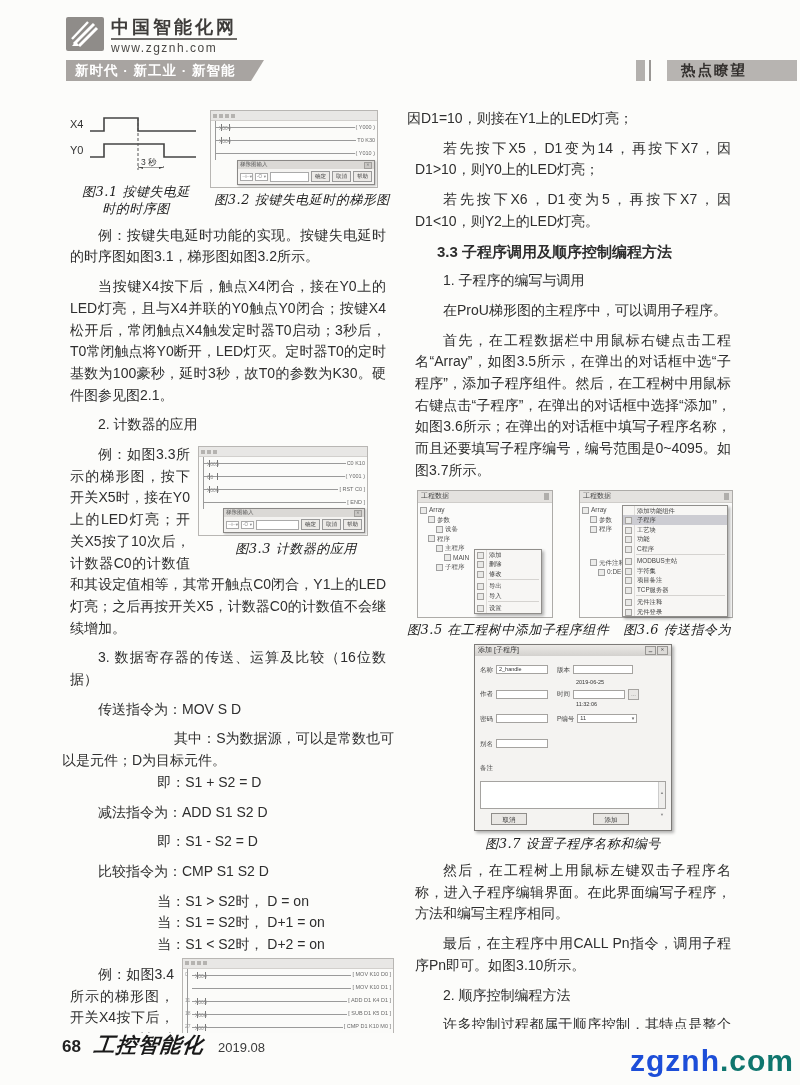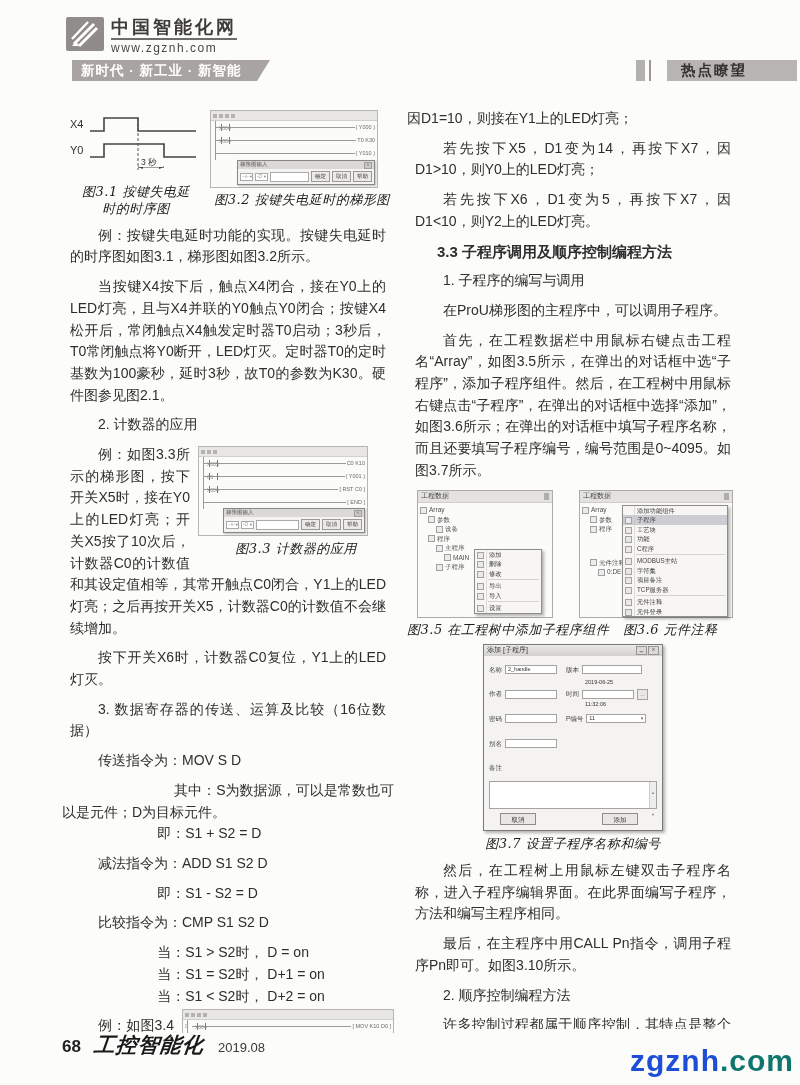--- a/index.html
+++ b/index.html
@@ -4,21 +4,21 @@
 <style>
   html,body{margin:0;padding:0;}
   body{width:800px;height:1085px;position:relative;background:#fcfcfa;overflow:hidden;
        font-family:"Liberation Sans","DejaVu Sans",sans-serif;color:#2e2e2e;}
   
   .logo-block{position:absolute;left:66px;top:17px;display:flex;gap:7px;align-items:flex-start;}
   .logo-text{display:flex;flex-direction:column;}
   .logo-title{font-size:18px;font-weight:bold;letter-spacing:3px;color:#3e3c3a;line-height:20px;}
   .logo-rule{height:2px;background:#6f6d6a;margin:1px 0 1px 0;}
   .logo-url{font-size:12px;letter-spacing:1.5px;color:#4a4845;line-height:14px;}
-  .banner-left{position:absolute;left:72px;top:60px;width:198px;height:21px;background:#a8a4a1;
+  .banner-left{position:absolute;left:66px;top:60px;width:198px;height:21px;background:#a8a4a1;
        clip-path:polygon(0 0,100% 0,calc(100% - 13px) 100%,0 100%);
        color:#fff;font-size:13.5px;font-weight:600;letter-spacing:1px;line-height:21px;padding-left:9px;box-sizing:border-box;}
   .section-block{position:absolute;left:636px;top:60px;width:9px;height:21px;background:#b3b0ad;}
   .section-line{position:absolute;left:649px;top:60px;width:2px;height:21px;background:#9a9794;}
   .section-box{position:absolute;left:655px;top:60px;width:130px;height:21px;background:#b7b4b1;
        color:#33302e;font-size:14.5px;font-weight:600;letter-spacing:2px;line-height:21px;padding-left:14px;box-sizing:border-box;margin-left:12px;}
   
   .col{position:absolute;top:108px;font-size:14px;line-height:21.7px;text-align:justify;}
   .col-left{left:62px;width:332px;bottom:52px;overflow:hidden;}
   .col-right{left:407px;width:332px;bottom:56px;overflow:hidden;}
@@ -70,21 +70,21 @@
   .ticon{width:5px;height:5px;border:1px solid #a0a0a0;background:#ececea;flex:none;}
   .ind1{padding-left:8px;}.ind2{padding-left:16px;}.ind3{padding-left:24px;}
   .menu{position:absolute;border:1px solid #908e8b;background:#f7f6f4;box-shadow:2px 2px 3px rgba(0,0,0,.3);z-index:3;}
   .menu::before{content:"";position:absolute;left:11px;top:0;bottom:0;width:1px;background:#dedcd9;}
   .mitem{font-size:6.3px;color:#3f3f3f;height:9.5px;line-height:9.5px;padding-left:14px;padding-right:4px;position:relative;white-space:nowrap;}
   .mitem .mico{position:absolute;left:2px;top:2px;width:5px;height:5px;border:1px solid #a5a3a0;background:#e9e9e7;}
   .mitem.hl{background:#ccccd2;}
   .msep{height:1px;background:#d5d3d0;margin:1px 2px 1px 13px;}
   .capline{display:flex;justify-content:flex-start;gap:14px;margin:2px 0 4px 0;}
   
-  .d37wrap{margin:6px auto 2px auto;width:180px;}
+  .d37wrap{margin:6px auto 2px auto;width:198px;}
   .d37{border:1px solid #7c7a77;background:#f4f3f1;box-shadow:2px 2px 3px rgba(0,0,0,.3);box-sizing:border-box;}
   .d37-tb{height:11px;background:linear-gradient(#eceae7,#d3d1ce);font-size:7px;color:#333;
         display:flex;justify-content:space-between;align-items:center;padding:0 3px;}
   .winbtns{display:flex;gap:1px;}
   .winbtn{width:9px;height:7px;border:1px solid #989693;background:#dcdad7;font-size:4.5px;line-height:6px;text-align:center;color:#555;}
   .frow{display:flex;align-items:center;gap:3px;margin:3px 5px 0 5px;font-size:6.5px;color:#444;}
   .flabel{flex:none;}
   .finput{height:9px;border:1px solid #a5a3a0;background:#fff;font-size:5.5px;color:#333;
         display:flex;align-items:center;padding:0 2px;box-sizing:border-box;}
   .fdots{width:9px;height:9px;border:1px solid #a5a3a0;background:#e9e7e4;font-size:5px;line-height:8px;text-align:center;color:#555;flex:none;}
@@ -268,21 +268,20 @@
           <span class="mbtn">确定</span>
           <span class="mbtn">取消</span>
           <span class="mbtn">帮助</span>
         </div>
       </div>
     </div>
     <div class="cap" style="margin-top:4px;">图3.3 计数器的应用</div>
   </div>
 
   <p class="para">例：如图3.3所示的梯形图，按下开关X5时，接在Y0上的LED灯亮；开关X5按了10次后，计数器C0的计数值和其设定值相等，其常开触点C0闭合，Y1上的LED灯亮；之后再按开关X5，计数器C0的计数值不会继续增加。</p>
-  <p class="para">按下开关X6时，计数器C0复位，Y1上的LED灯灭。</p>
   <p class="para">3. 数据寄存器的传送、运算及比较（16位数据）</p>
   <p class="para">传送指令为：MOV   S   D</p>
   <p class="pnote">其中：S为数据源，可以是常数也可以是元件；D为目标元件。</p>
   <p class="pf2">即：S1 + S2 = D</p>
   <p class="para">减法指令为：ADD   S1  S2   D</p>
   <p class="pf2">即：S1 - S2 = D</p>
   <p class="para">比较指令为：CMP   S1  S2   D</p>
   <p class="pf2">当：S1 &gt; S2时，  D = on</p>
   <p class="pf2">当：S1 = S2时，  D+1 = on</p>
   <p class="pf2">当：S1 &lt; S2时，  D+2 = on</p>
@@ -482,21 +481,21 @@
         <div class="mitem"><span class="mico"></span><span>项目备注</span></div>
         <div class="mitem"><span class="mico"></span><span>TCP服务器</span></div>
         <div class="msep"></div>
         <div class="mitem"><span class="mico"></span><span>元件注释</span></div>
         <div class="mitem"><span class="mico"></span><span>元件登录</span></div>
       </div>
     </div>
   </div>
   <div class="capline">
     <span class="cap">图3.5 在工程树中添加子程序组件</span>
-    <span class="cap">图3.6 元件注释</span>
+    <span class="cap">图3.6 传送指令为</span>
   </div>
 
   <div class="d37wrap">
     <div class="d37">
       <div class="d37-tb">
         <span>添加 [子程序]</span>
         <span class="winbtns">
           <span class="winbtn">▁</span>
           <span class="winbtn">✕</span>
         </span>

